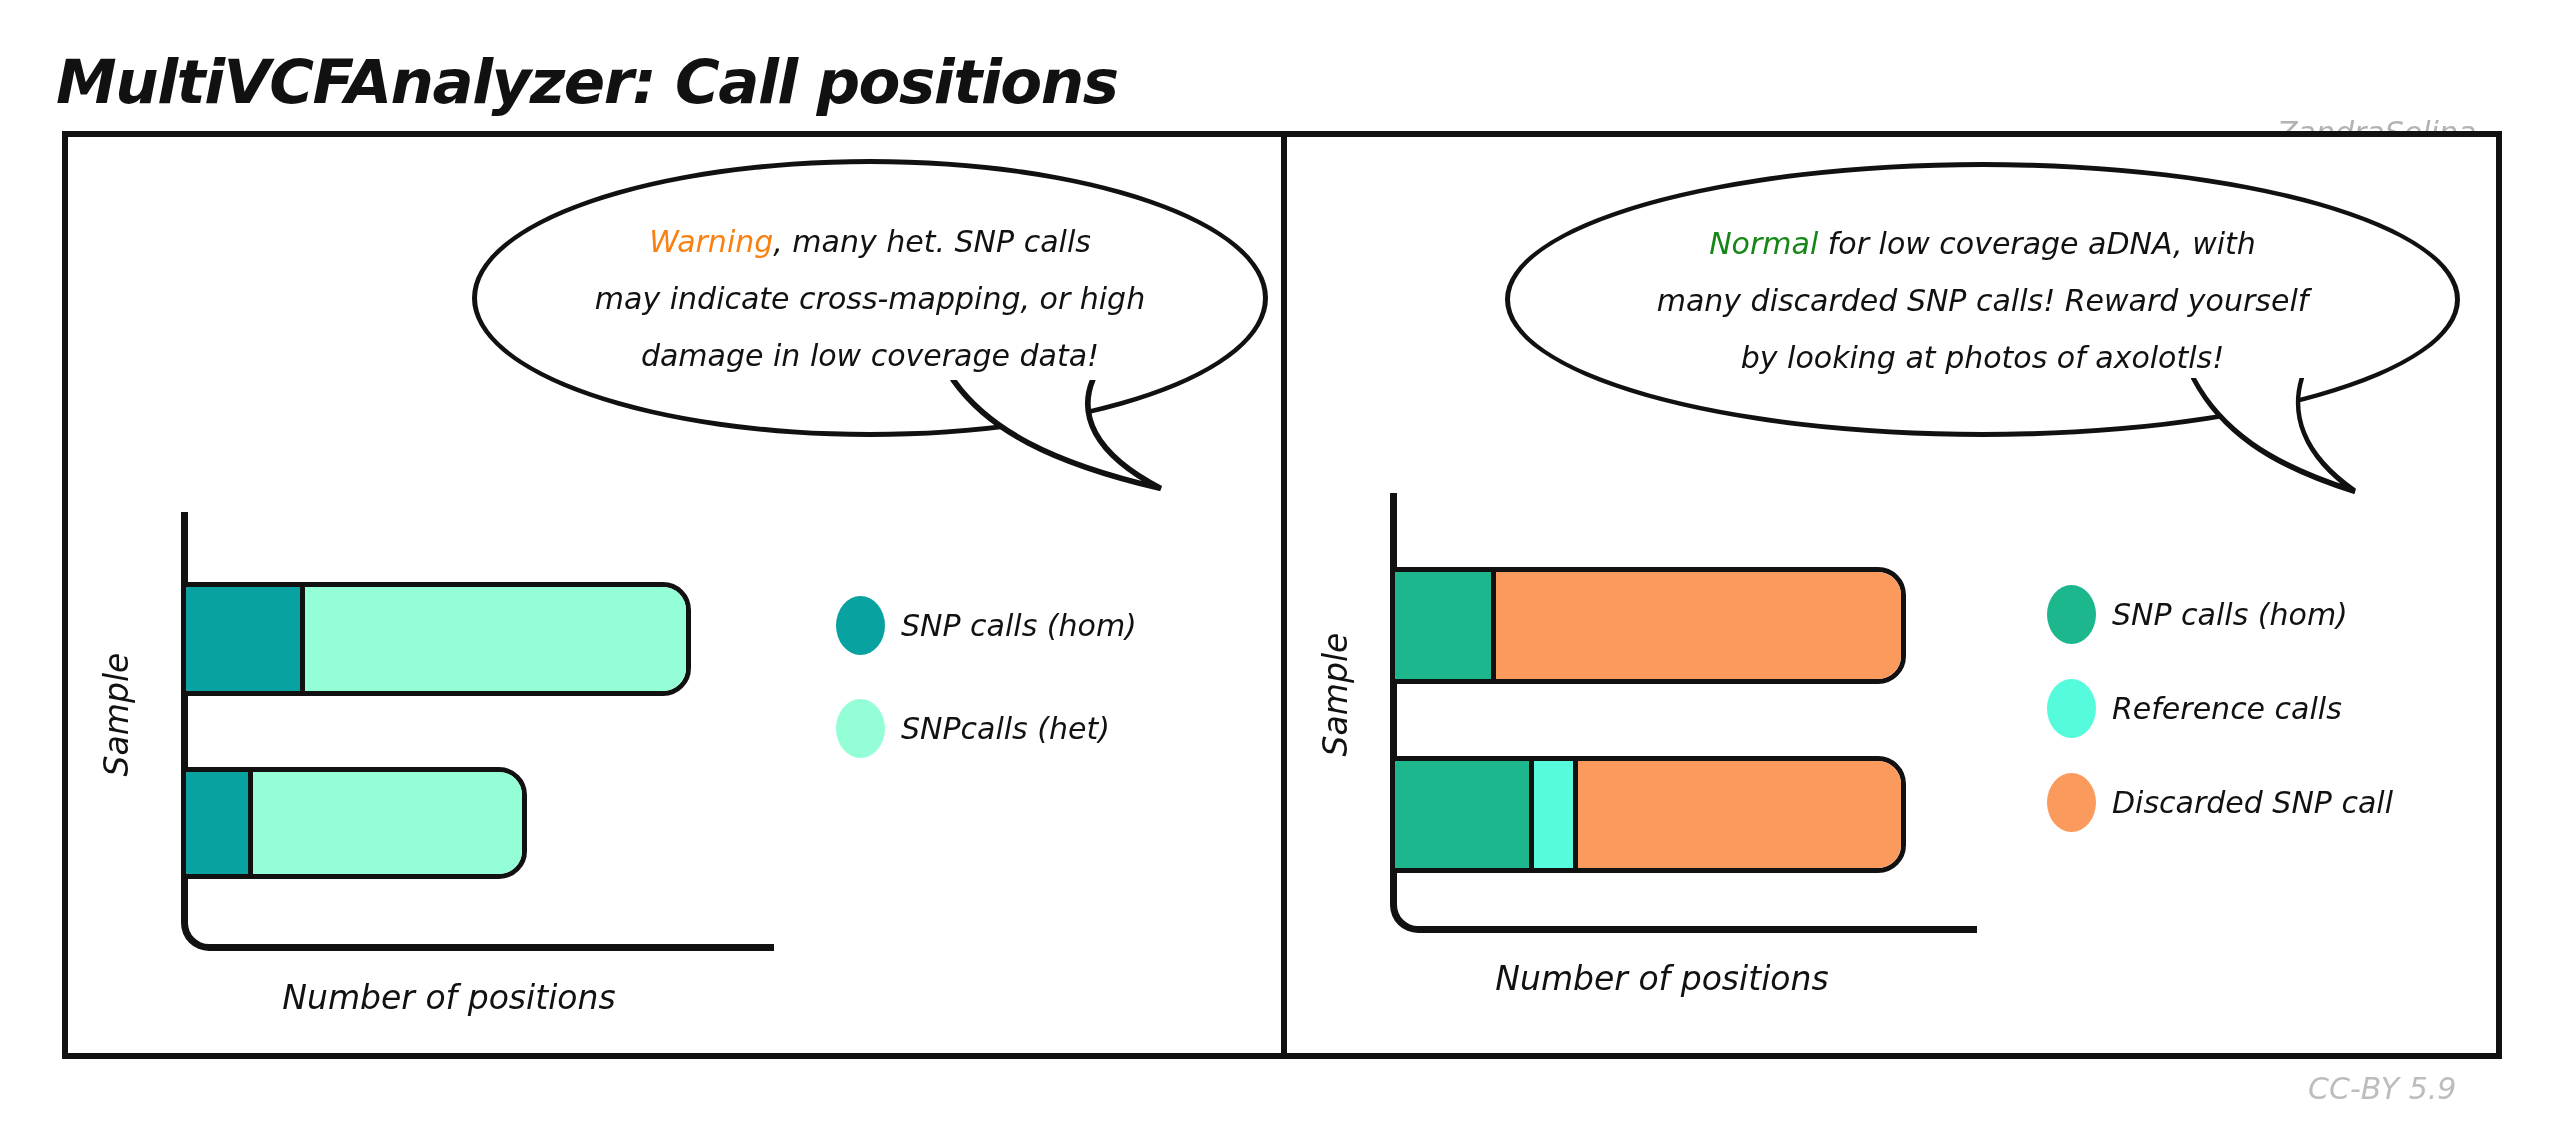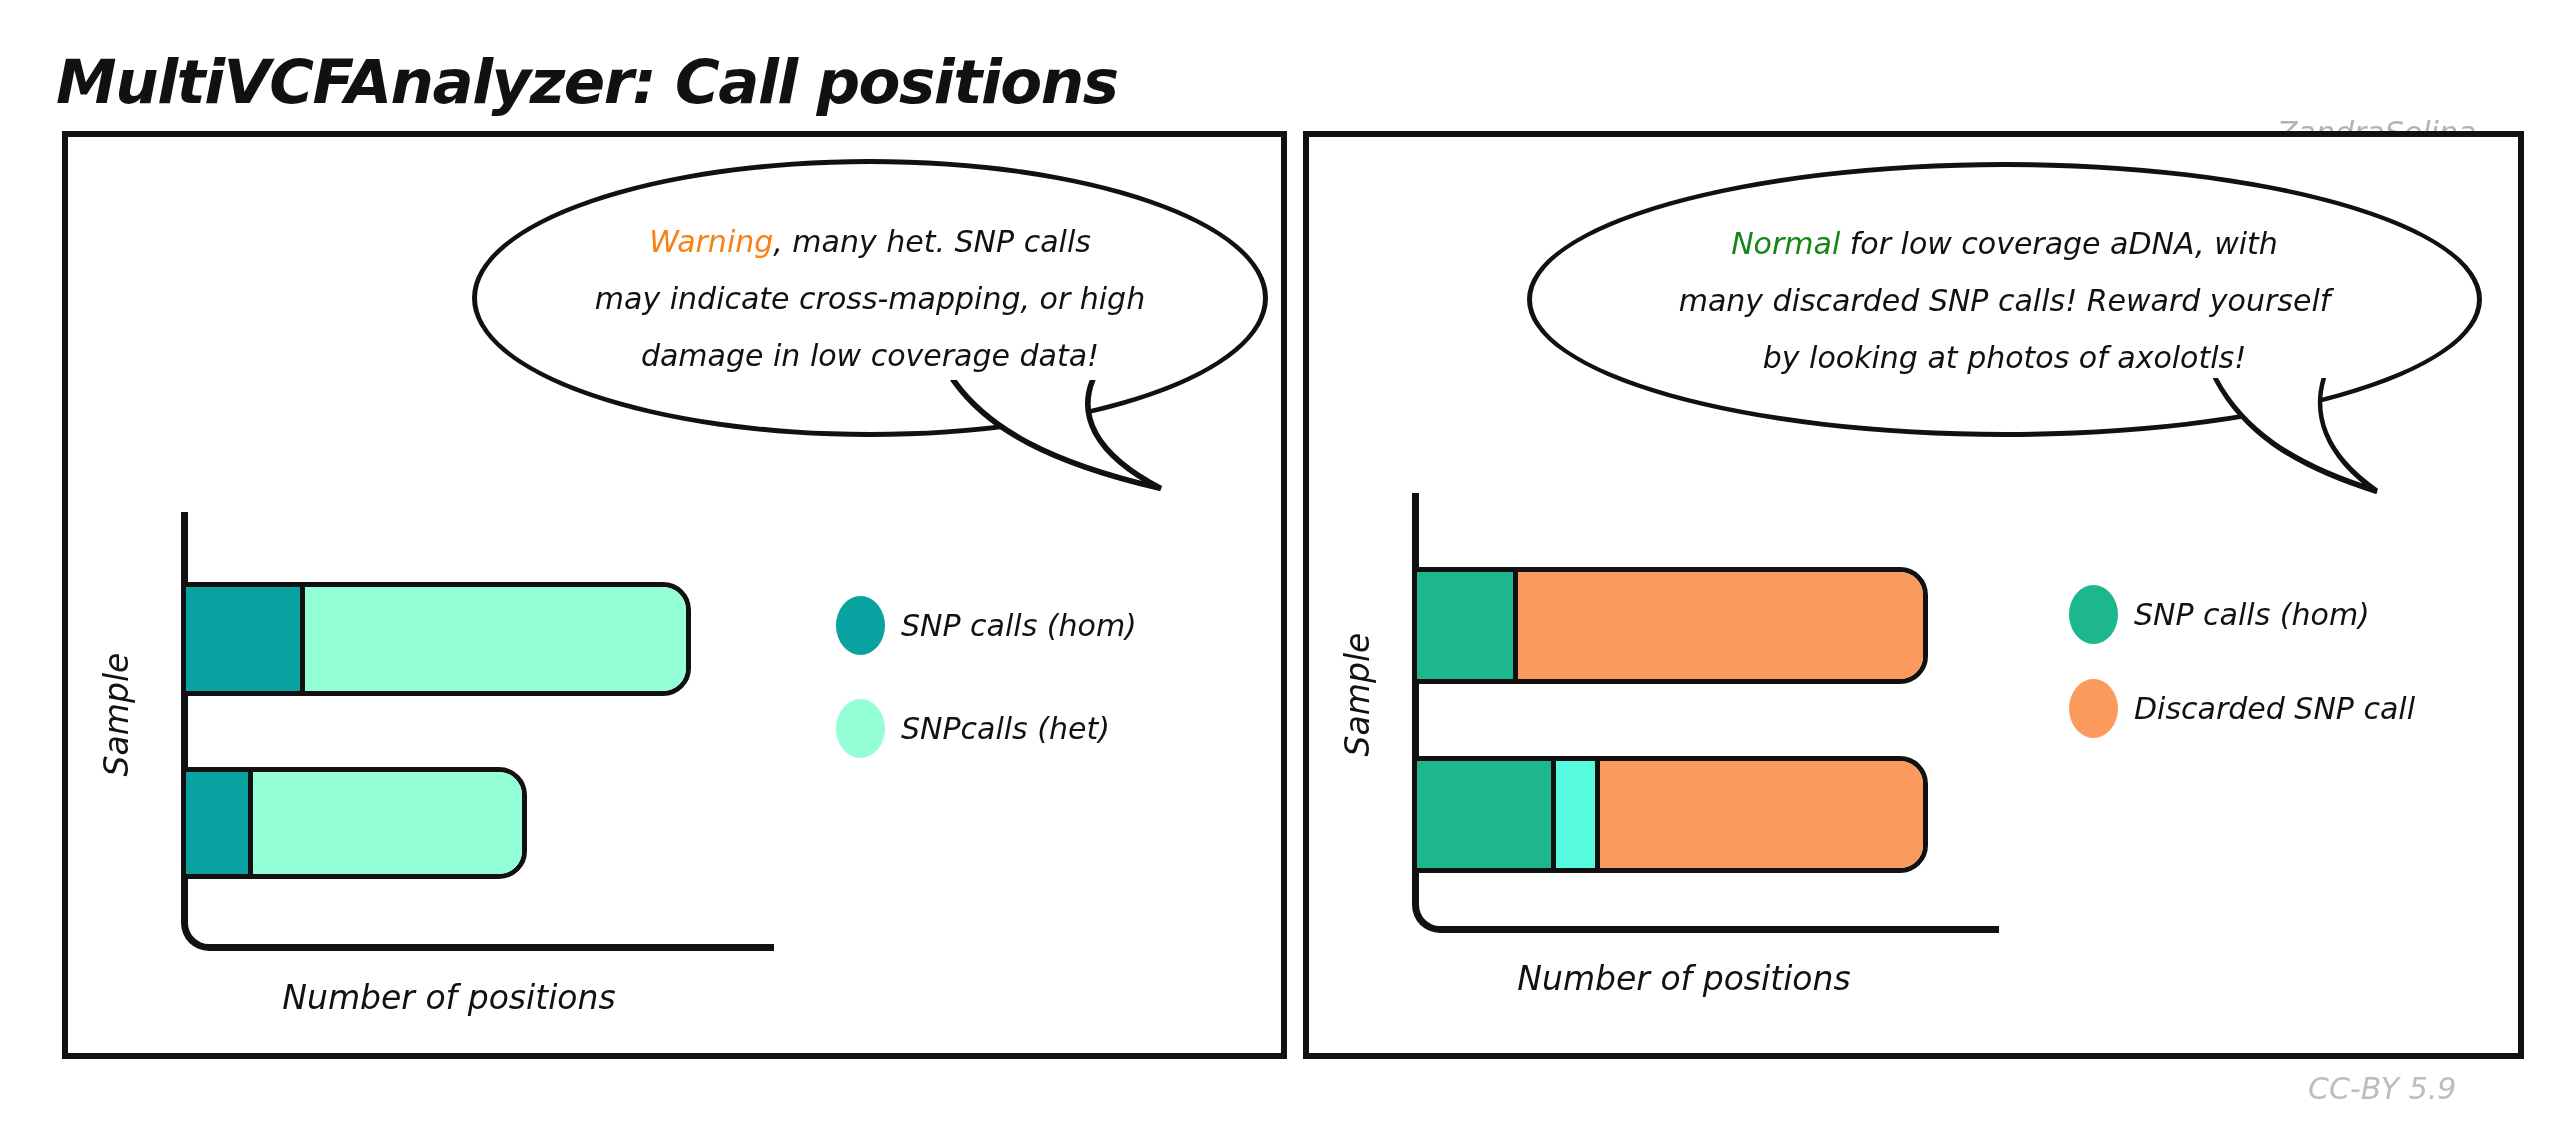--- a/index.html
+++ b/index.html
@@ -5,21 +5,21 @@
   html,body{margin:0;padding:0;background:#ffffff;}
   .canvas{position:relative;width:2576px;height:1127px;background:#fff;overflow:hidden;
           font-family:"DejaVu Sans",sans-serif;color:#111;}
   .title{position:absolute;left:56px;top:5.2px;font-size:61px;font-weight:700;font-style:italic;
          letter-spacing:-1.5px;white-space:nowrap;}
   .credit{position:absolute;left:2277px;top:75px;font-size:30px;font-style:italic;color:#b3b3b3;margin-top:40px;}
   .license{position:absolute;left:2308px;top:1071px;font-size:30px;font-style:italic;color:#bdbdbd;}
 
   .panel{position:absolute;top:131px;height:916px;border:6.2px solid #111;background:#fff;}
   .panel.left{left:62px;width:1213px;}
-  .panel.right{left:1281px;width:1209px;margin-left:22px;}
+  .panel.right{left:1281px;width:1209px;}
 
   
   .bubble{position:absolute;border:5.2px solid #111;border-radius:50%;background:#fff;z-index:2;}
   .panel.left .bubble{left:404px;top:21.6px;width:786px;height:268px;}
   .panel.right .bubble{left:218px;top:25px;width:945px;height:265px;}
   .bubble-text{position:absolute;left:0;right:0;top:50%;transform:translateY(-50%);
                text-align:center;font-size:30px;line-height:57px;font-style:italic;white-space:nowrap;}
   .tail{position:absolute;z-index:3;}
   .panel.left .tail{left:876px;top:243px;width:222px;height:111px;}
   .panel.right .tail{left:899px;top:241px;width:173px;height:116px;}
@@ -132,20 +132,24 @@
           <div class="seg" style="flex: 58 1 0px; background: rgb(251, 154, 93);"></div>
         </div>
       </div>
 
     <div class="legend">
       <div class="legend-item">
         <span class="swatch" style="background: rgb(28, 183, 141);"></span>
         <span>SNP calls (hom)</span>
       </div>
       <div class="legend-item">
+        <span class="swatch" style="background: rgb(85, 251, 220);"></span>
+        <span>Reference calls</span>
+      </div>
+      <div class="legend-item">
         <span class="swatch" style="background: rgb(251, 154, 93);"></span>
         <span>Discarded SNP call</span>
       </div>
     </div>
   </div>
 
 </div>
 
 
 </body></html>

